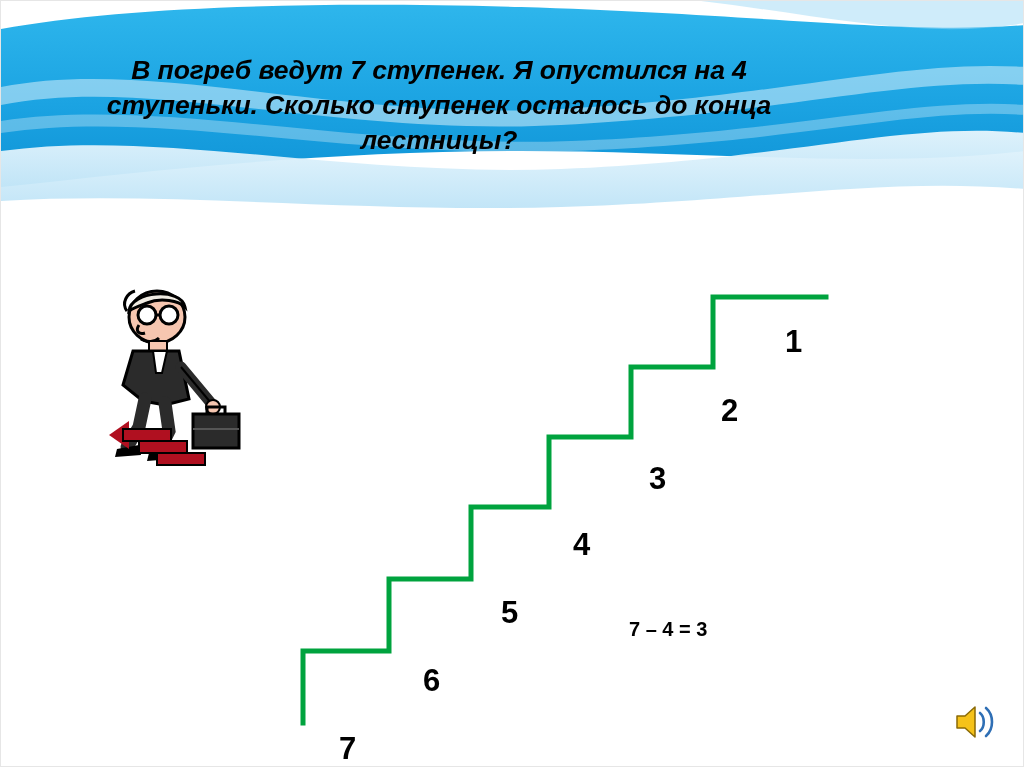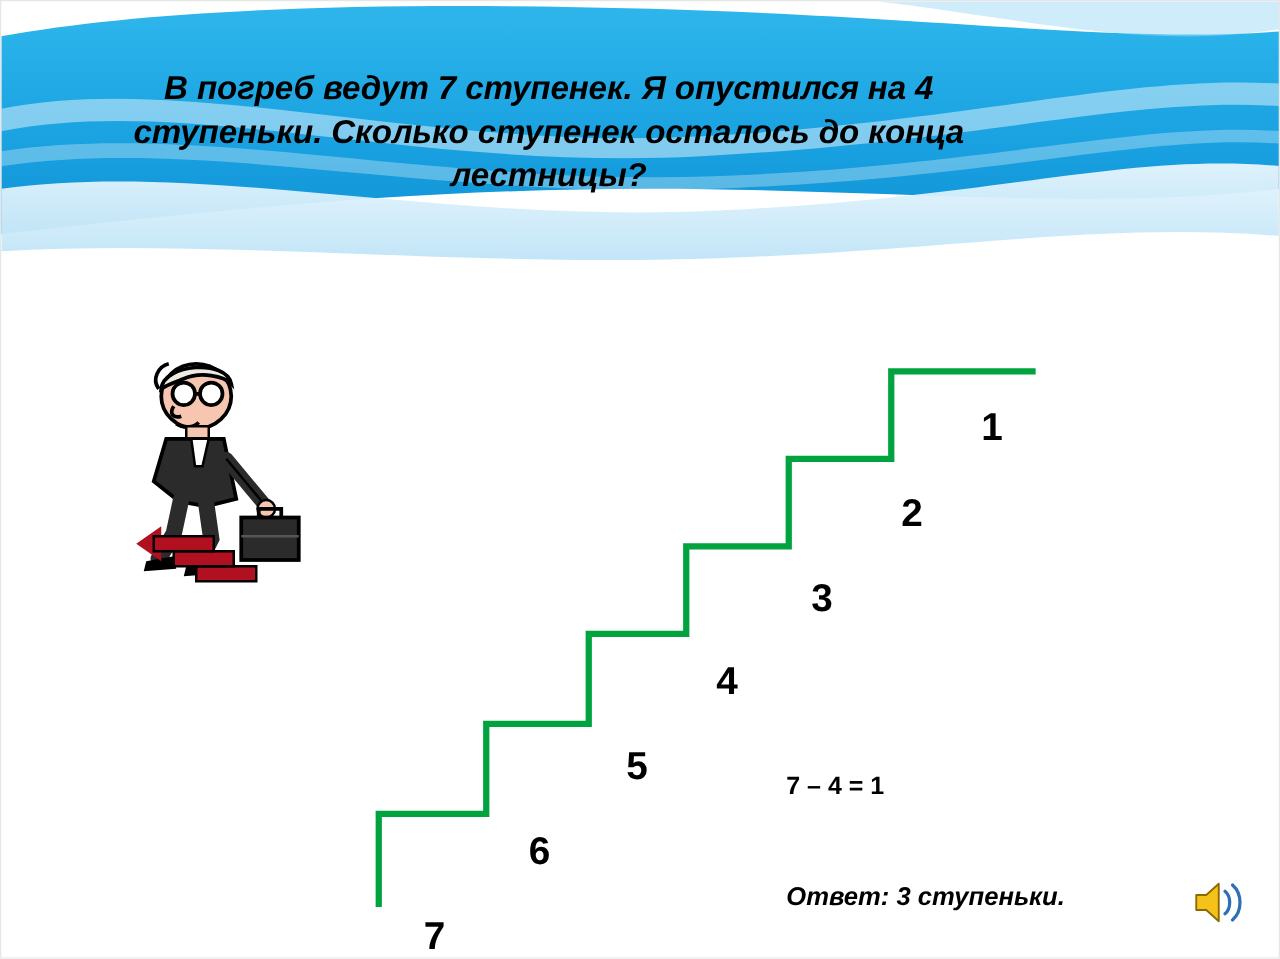--- a/index.html
+++ b/index.html
@@ -178,22 +178,21 @@
     </svg>
     <span class="step-num" style="left:504px; top:53px;">1</span>
     <span class="step-num" style="left:440px; top:122px;">2</span>
     <span class="step-num" style="left:368px; top:190px;">3</span>
     <span class="step-num" style="left:292px; top:256px;">4</span>
     <span class="step-num" style="left:220px; top:324px;">5</span>
     <span class="step-num" style="left:142px; top:392px;">6</span>
     <span class="step-num" style="left:58px; top:460px;">7</span>
   </div>
 
-  <div class="equation">7 – 4 = 1</div>
-  <div class="answer">Ответ: 3 ступеньки.</div>
+  <div class="equation">7 – 4 = 3</div>
 
   <div class="speaker">
     <svg width="48" height="42" viewBox="0 0 48 42" xmlns="http://www.w3.org/2000/svg">
       <path d="M4,15 L12,15 L22,6 L22,36 L12,27 L4,27 Z" fill="#f5c21a" stroke="#8a6a06" stroke-width="1.5" stroke-linejoin="round"></path>
       <path d="M27,12 C32,16 32,26 27,30" fill="none" stroke="#2f6fb5" stroke-width="2.6" stroke-linecap="round"></path>
       <path d="M33,7 C41,14 41,28 33,35" fill="none" stroke="#2f6fb5" stroke-width="2.6" stroke-linecap="round"></path>
     </svg>
   </div>
 
 </div>

